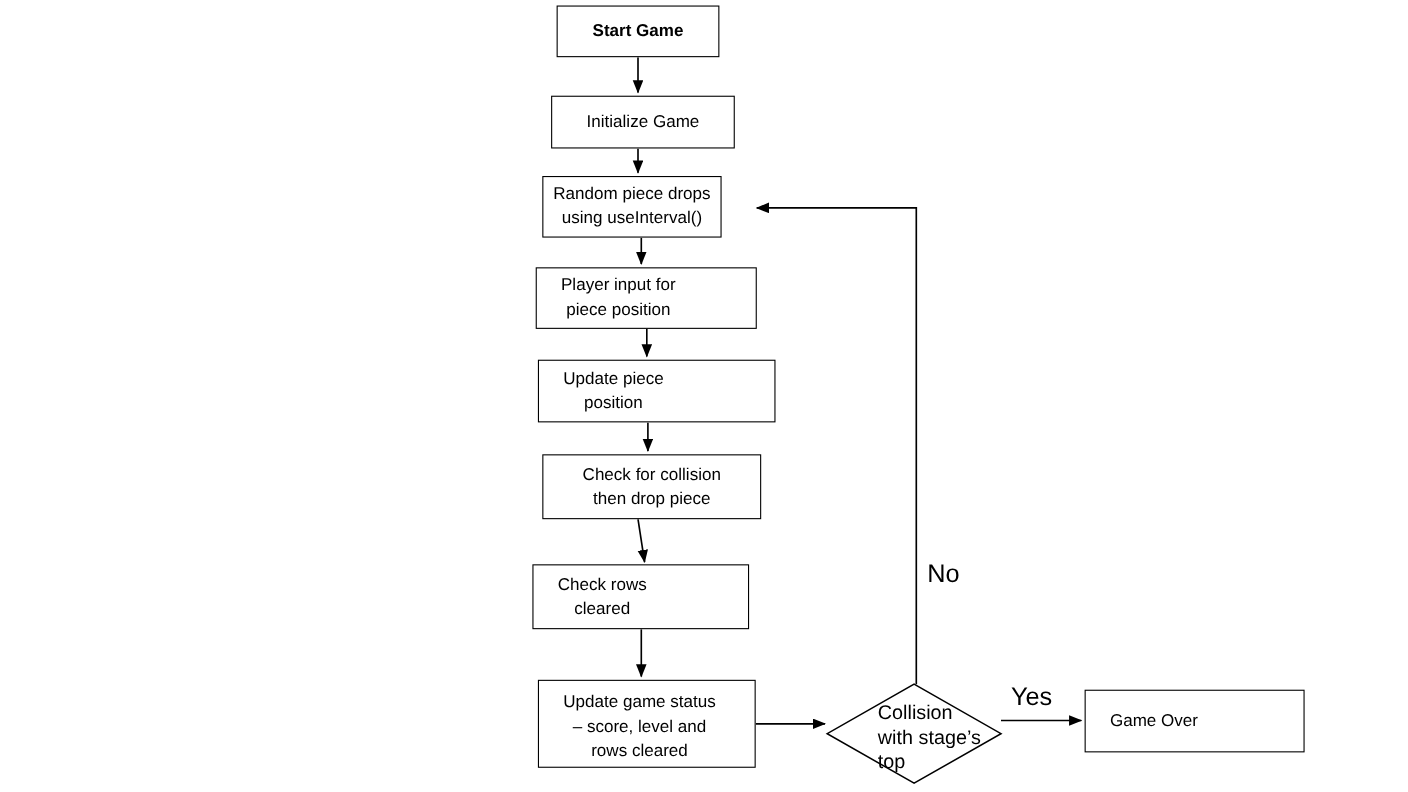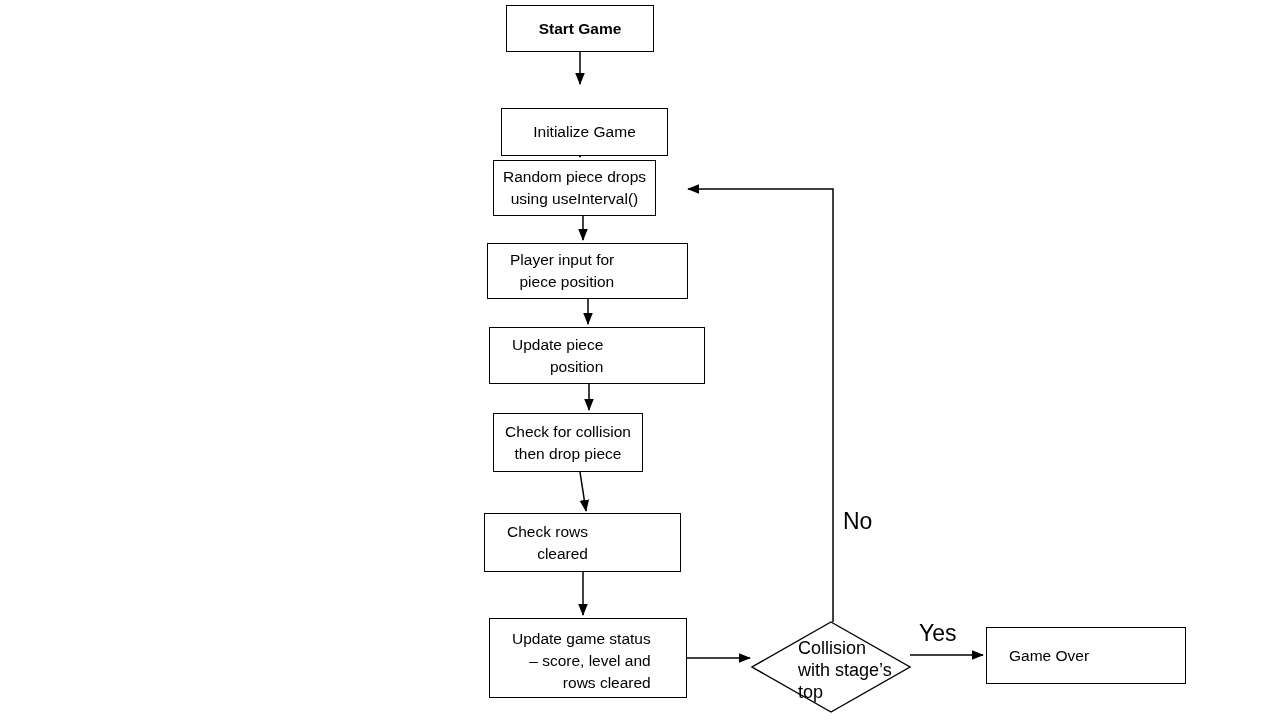--- a/index.html
+++ b/index.html
@@ -30,21 +30,21 @@
     flex-direction: column;
     justify-content: center;
     white-space: pre-line;
   }
   .node.center {
     align-items: center;
     text-align: center;
   }
   .node.left {
     align-items: flex-start;
-    text-align: right;
+    text-align: center;
     padding-left: 22px;
   }
   .node.pad-top {
     justify-content: flex-start;
     padding-top: 9px;
   }
   .diamond-wrap {
     position: absolute;
   }
   .diamond-wrap svg {
@@ -112,40 +112,40 @@
 
     <line x1="910" y1="655" x2="983" y2="655" marker-end="url(#arrow)"></line>
 
     <polyline points="833,622 833,189 688,189" marker-end="url(#arrow)"></polyline>
   </svg>
 
   <div class="node center" style="left:506px; top:5px; width:148px; height:47px;font-weight:bold;">
     <span>Start Game</span>
   </div>
 
-  <div class="node center" style="left:501px; top:87px; width:167px; height:48px;margin-top:21px;">
+  <div class="node center" style="left:501px; top:87px; width:167px; height:48px;">
     <span>Initialize Game</span>
   </div>
 
   <div class="node center" style="left:493px; top:160px; width:163px; height:56px;">
     <span>Random piece drops
 using useInterval()</span>
   </div>
 
   <div class="node left" style="left:487px; top:243px; width:201px; height:56px;">
     <span>Player input for
 piece position</span>
   </div>
 
   <div class="node left" style="left:489px; top:327px; width:216px; height:57px;">
     <span>Update piece
 position</span>
   </div>
 
-  <div class="node center" style="left:493px; top:413px; width:150px; height:59px;">
+  <div class="node center" style="left:493px; top:413px; width:199px; height:59px;">
     <span>Check for collision
 then drop piece</span>
   </div>
 
   <div class="node left" style="left:484px; top:513px; width:197px; height:59px;">
     <span>Check rows
 cleared</span>
   </div>
 
   <div class="node left pad-top" style="left:489px; top:618px; width:198px; height:80px;">

